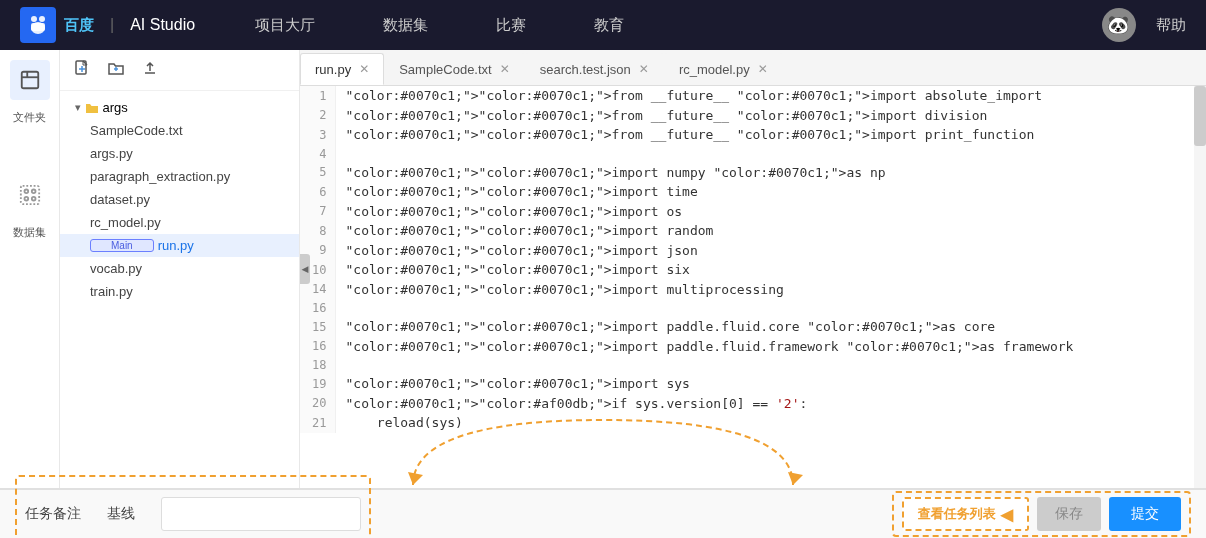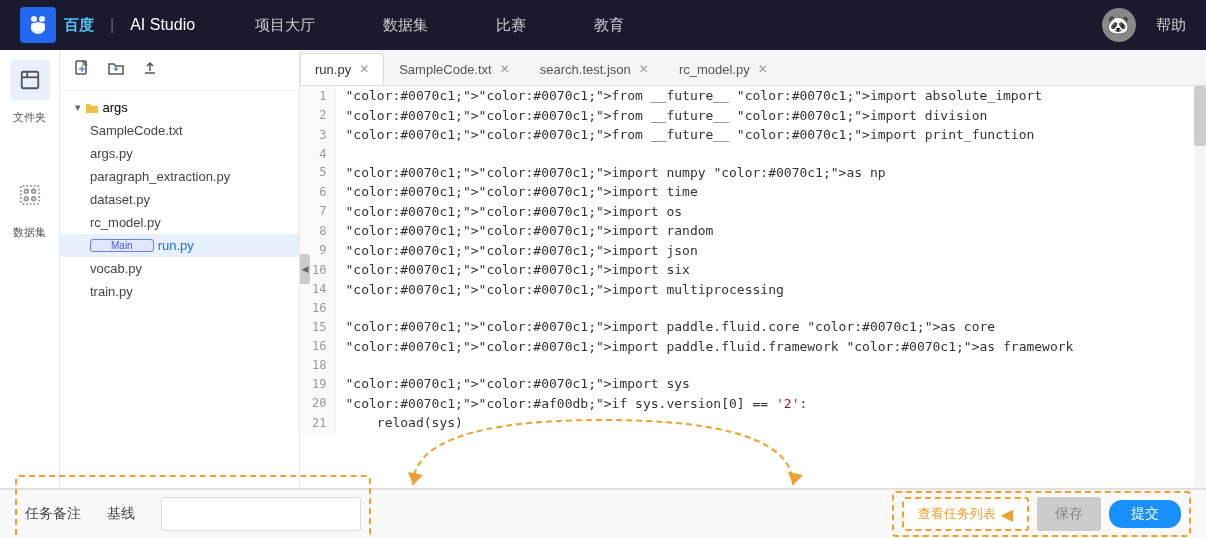--- a/index.html
+++ b/index.html
@@ -276,38 +276,39 @@
       background: #fff;
       border: 2px dashed #f0a030;
       border-radius: 3px;
       color: #f0a030;
       font-size: 13px;
       cursor: pointer;
       white-space: nowrap;
       display: flex;
       align-items: center;
       gap: 5px;
+      font-weight: bold;
     }
     .btn-save {
       height: 34px;
       padding: 0 18px;
       background: #ccc;
       border: none;
       border-radius: 3px;
       color: #888;
       font-size: 14px;
       cursor: pointer;
       white-space: nowrap;
     }
     .btn-submit {
-      height: 28px;
+      height: 34px;
       padding: 2px 22px;
       background: #1890ff;
       border: none;
-      border-radius: 13px;
+      border-radius: 3px;
       color: white;
       font-size: 14px;
       cursor: pointer;
       font-weight: 500;
       white-space: nowrap;
     }
   </style>
 </head>
 <body>
 

